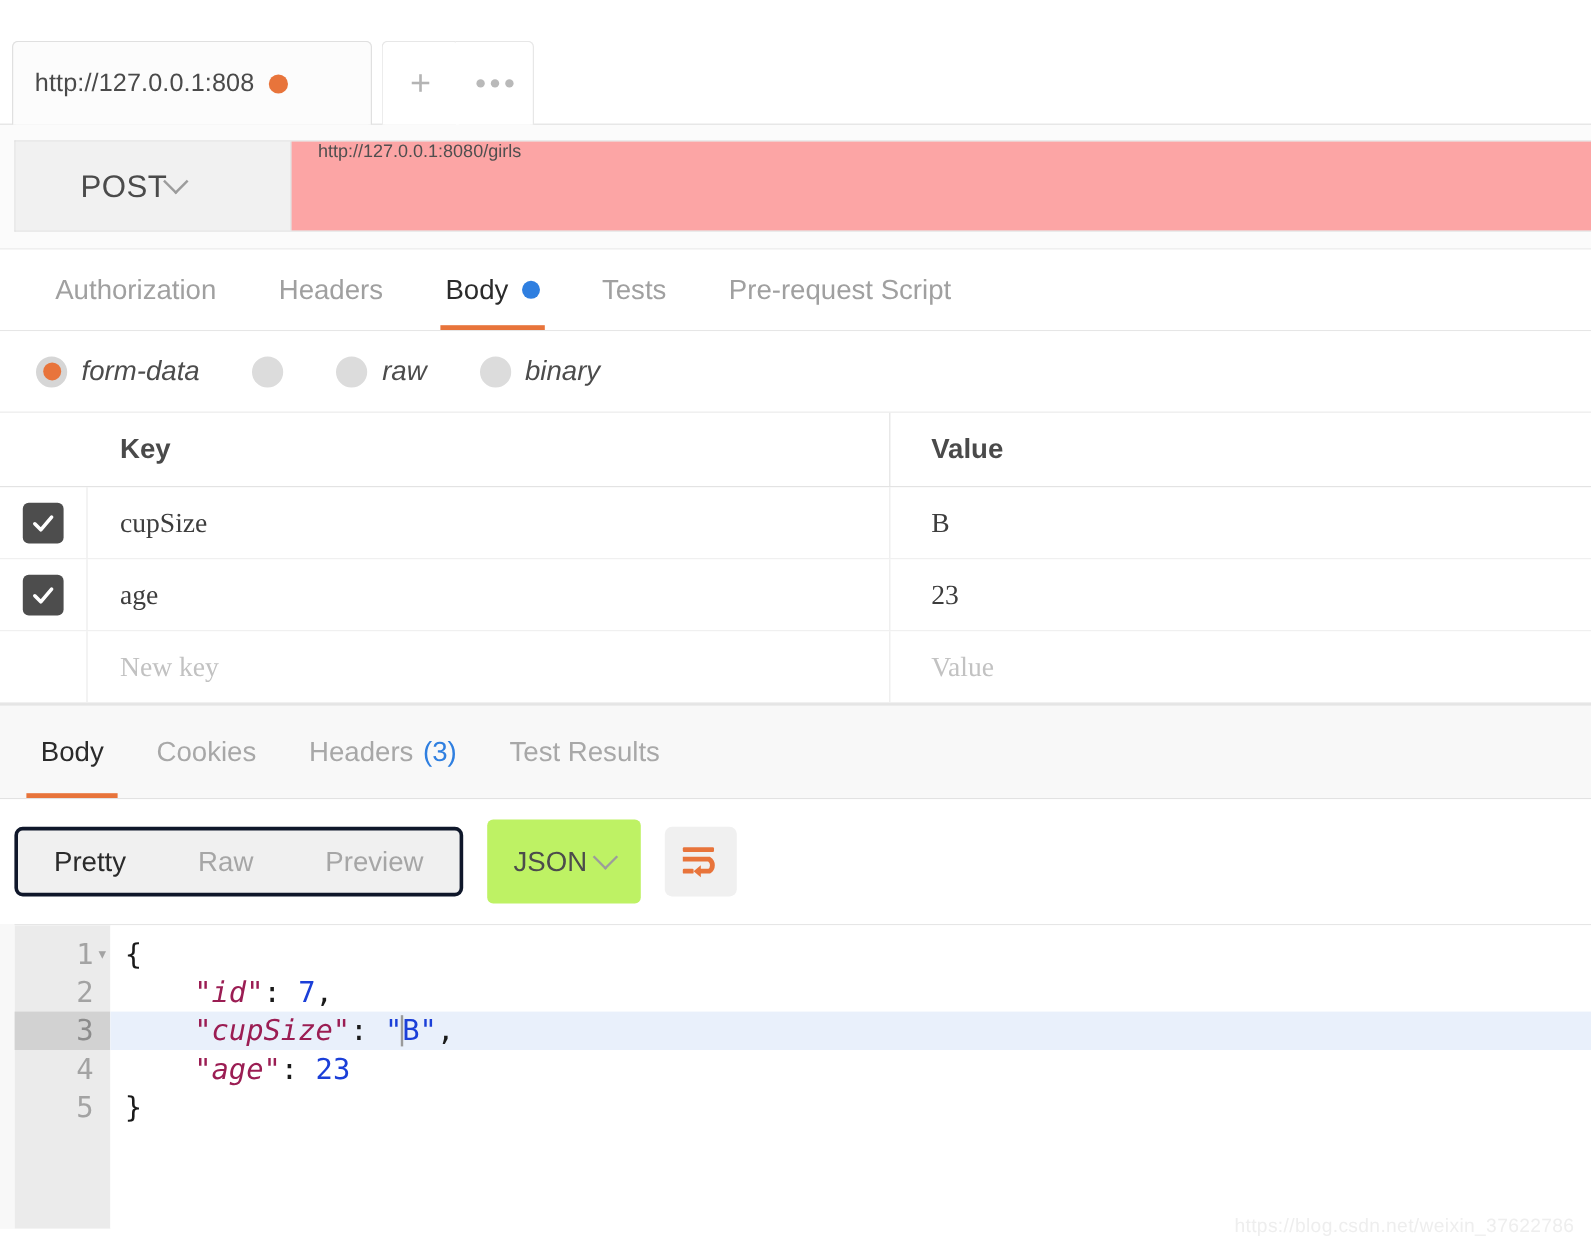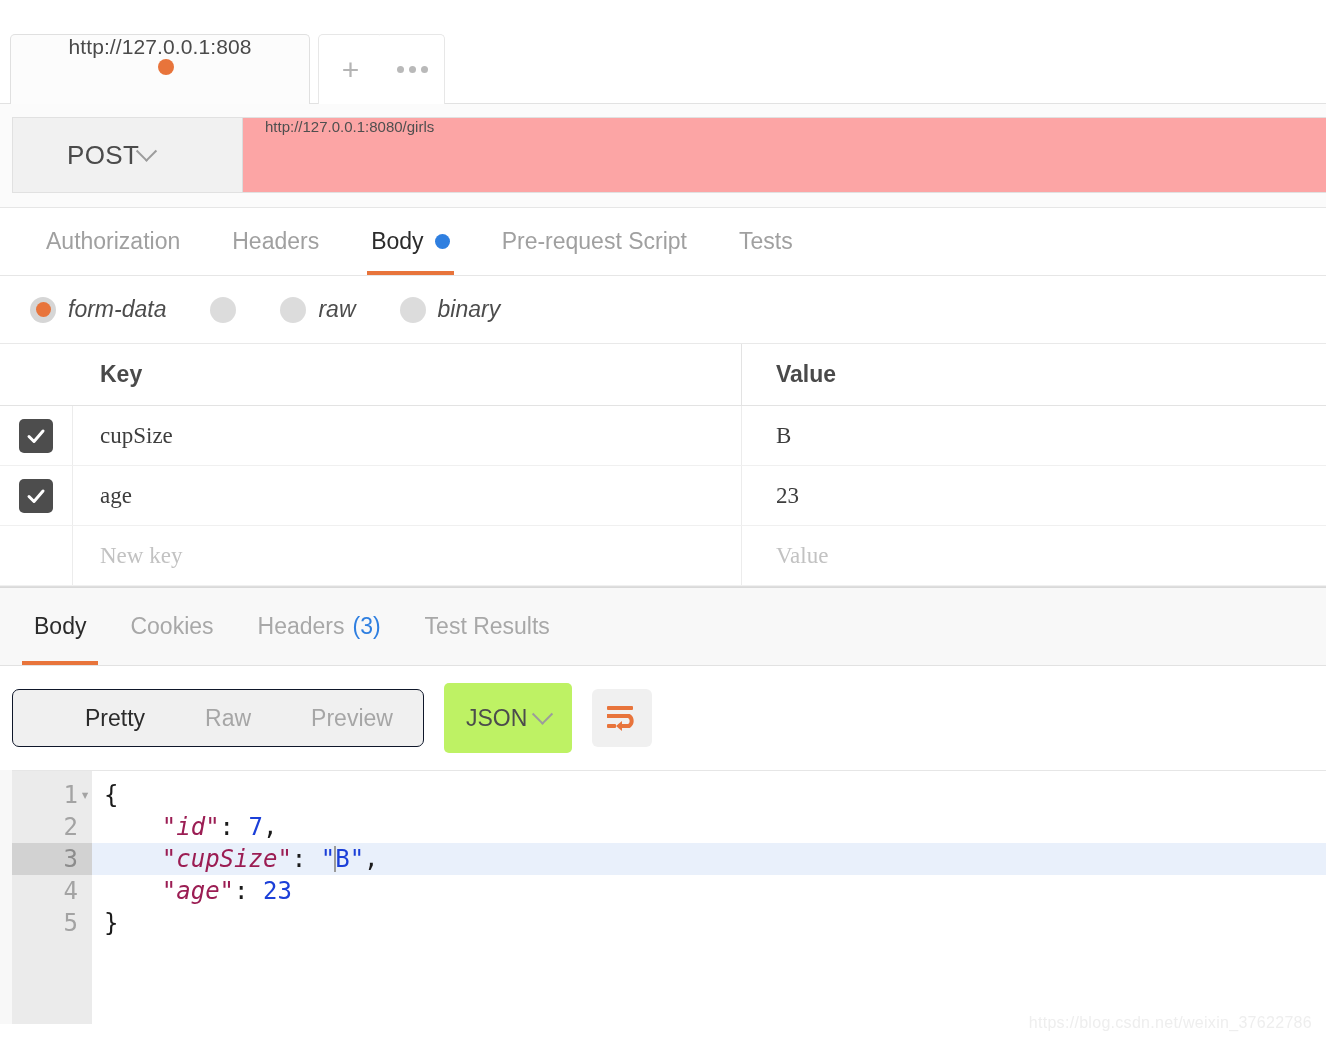--- a/index.html
+++ b/index.html
@@ -22,21 +22,20 @@
     left: 10px; top: 34px;
     width: 300px; height: 70px;
     background: #fcfcfc;
     border: 1px solid #e0e0e0;
     border-bottom: none;
     border-radius: 5px 5px 0 0;
     display: flex; align-items: center;
     padding: 0 18px;
     overflow: hidden;
     white-space: nowrap;
-    flex-direction: column;
   }
   .req-tab-label {
     font-size: 21px; color: #4a4a4a;
     letter-spacing: .1px;
     overflow: hidden;
     max-width: 228px;
     display: block;
   }
   .unsaved-dot {
     width: 16px; height: 16px;
@@ -214,25 +213,24 @@
 
   .resptoolbar {
     display: flex; align-items: center;
     padding: 17px 0 17px 12px;
     gap: 20px;
     background: #ffffff;
   }
   .segmented {
     display: flex;
     background: #f0f0f0;
-    border: 1px solid #0f172a;
+    border: 3px solid #0f172a;
     border-radius: 7px;
     height: 58px;
     overflow: hidden;
-    padding-left: 42px;
   }
   .seg {
     display: flex; align-items: center;
     padding: 0 30px;
     font-size: 23px; color: #a6a6a6;
     cursor: pointer;
   }
   .seg.active { color: #2b2b2b; }
   .dropdown {
     display: flex; align-items: center; gap: 8px;
@@ -351,24 +349,24 @@
     <span>Authorization</span>
   </div>
   <div class="reqtab">
     <span>Headers</span>
   </div>
   <div class="reqtab active">
     <span>Body</span>
     <span class="bluedot"></span>
   </div>
   <div class="reqtab">
+    <span>Tests</span>
+  </div>
+  <div class="reqtab">
     <span>Pre-request Script</span>
-  </div>
-  <div class="reqtab">
-    <span>Tests</span>
   </div>
 </div>
 
 <div class="radios">
   <label class="radio-item sel">
     <span class="radio-ring"></span>
     <span class="radio-label">form-data</span>
   </label>
   <label class="radio-item">
     <span class="radio-ring"></span>

